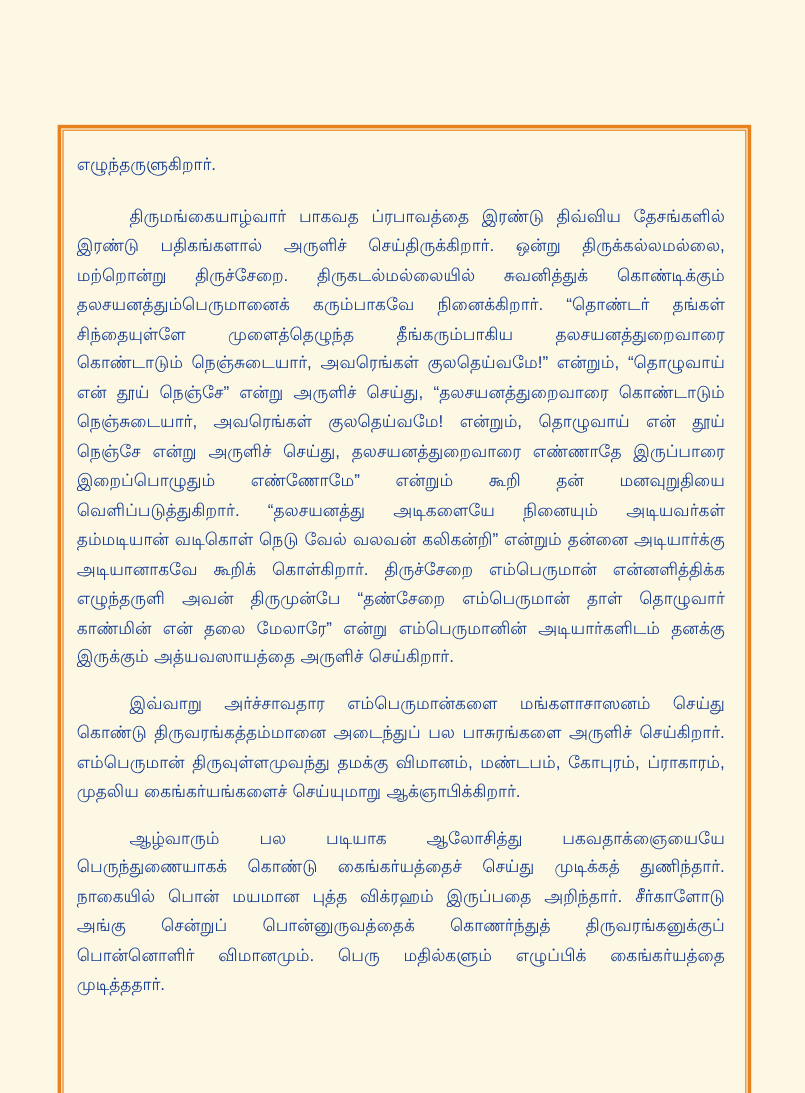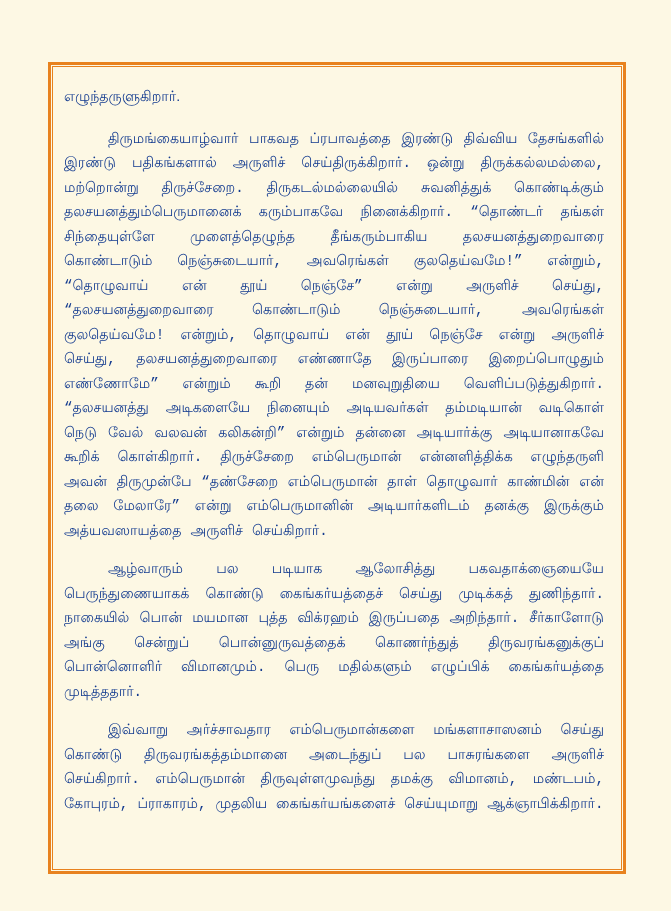--- a/index.html
+++ b/index.html
@@ -12,20 +12,21 @@
     background: #fdf8e4;
     font-family: "Liberation Sans", sans-serif;
     overflow: hidden;
   }
   .page {
     position: relative;
     width: 671px;
     height: 691px;
     background: #fdf8e4;
     box-sizing: border-box;
+    margin-top: 42px;
   }
   .frame-outer {
     position: absolute;
     left: 48px;
     top: 62px;
     width: 578px;
     height: 812px;
     border: 3px solid #e8821e;
     box-sizing: border-box;
   }
@@ -52,35 +53,34 @@
     margin: 0 0 14px 0;
     color: #123a8f;
     font-size: 14.2px;
     line-height: 24.5px;
     text-align: justify;
     text-justify: inter-word;
     word-spacing: 0.5px;
   }
   p.para.indent {
     text-indent: 44px;
-    font-family: Liberation Mono, monospace;
   }
   p.first-line {
     margin: 0 0 18px 0;
     text-indent: 0;
   }
 </style>
 </head>
 <body>
 
 <div class="page">
 
   <div class="frame-outer"></div>
   <div class="frame-inner"></div>
 
   <div class="content">
     <p class="para first-line">எழுந்தருளுகிறார்.</p>
     <p class="para indent">திருமங்கையாழ்வார் பாகவத ப்ரபாவத்தை இரண்டு திவ்விய தேசங்களில் இரண்டு பதிகங்களால் அருளிச் செய்திருக்கிறார். ஒன்று திருக்கல்லமல்லை, மற்றொன்று திருச்சேறை. திருகடல்மல்லையில் சுவனித்துக் கொண்டிக்கும் தலசயனத்தும்பெருமானைக் கரும்பாகவே நினைக்கிறார். “தொண்டர் தங்கள் சிந்தையுள்ளே முளைத்தெழுந்த தீங்கரும்பாகிய தலசயனத்துறைவாரை கொண்டாடும் நெஞ்சுடையார், அவரெங்கள் குலதெய்வமே!” என்றும், “தொழுவாய் என் தூய் நெஞ்சே” என்று அருளிச் செய்து, “தலசயனத்துறைவாரை கொண்டாடும் நெஞ்சுடையார், அவரெங்கள் குலதெய்வமே! என்றும், தொழுவாய் என் தூய் நெஞ்சே என்று அருளிச் செய்து, தலசயனத்துறைவாரை எண்ணாதே இருப்பாரை இறைப்பொழுதும் எண்ணோமே” என்றும் கூறி தன் மனவுறுதியை வெளிப்படுத்துகிறார். “தலசயனத்து அடிகளையே நினையும் அடியவர்கள் தம்மடியான் வடிகொள் நெடு வேல் வலவன் கலிகன்றி” என்றும் தன்னை அடியார்க்கு அடியானாகவே கூறிக் கொள்கிறார். திருச்சேறை எம்பெருமான் என்னளித்திக்க எழுந்தருளி அவன் திருமுன்பே “தண்சேறை எம்பெருமான் தாள் தொழுவார் காண்மின் என் தலை மேலாரே” என்று எம்பெருமானின் அடியார்களிடம் தனக்கு இருக்கும் அத்யவஸாயத்தை அருளிச் செய்கிறார்.</p>
+    <p class="para indent">இவ்வாறு அர்ச்சாவதார எம்பெருமான்களை மங்களாசாஸனம் செய்து கொண்டு திருவரங்கத்தம்மானை அடைந்துப் பல பாசுரங்களை அருளிச் செய்கிறார். எம்பெருமான் திருவுள்ளமுவந்து தமக்கு விமானம், மண்டபம், கோபுரம், ப்ராகாரம், முதலிய கைங்கர்யங்களைச் செய்யுமாறு ஆக்ஞாபிக்கிறார்.</p>
     <p class="para indent">ஆழ்வாரும் பல படியாக ஆலோசித்து பகவதாக்ஞையையே பெருந்துணையாகக் கொண்டு கைங்கர்யத்தைச் செய்து முடிக்கத் துணிந்தார். நாகையில் பொன் மயமான புத்த விக்ரஹம் இருப்பதை அறிந்தார். சீர்காளோடு அங்கு சென்றுப் பொன்னுருவத்தைக் கொணர்ந்துத் திருவரங்கனுக்குப் பொன்னொளிர் விமானமும். பெரு மதில்களும் எழுப்பிக் கைங்கர்யத்தை முடித்ததார்.</p>
-    <p class="para indent">இவ்வாறு அர்ச்சாவதார எம்பெருமான்களை மங்களாசாஸனம் செய்து கொண்டு திருவரங்கத்தம்மானை அடைந்துப் பல பாசுரங்களை அருளிச் செய்கிறார். எம்பெருமான் திருவுள்ளமுவந்து தமக்கு விமானம், மண்டபம், கோபுரம், ப்ராகாரம், முதலிய கைங்கர்யங்களைச் செய்யுமாறு ஆக்ஞாபிக்கிறார்.</p>
   </div>
 
 </div>
 
 </body></html>

